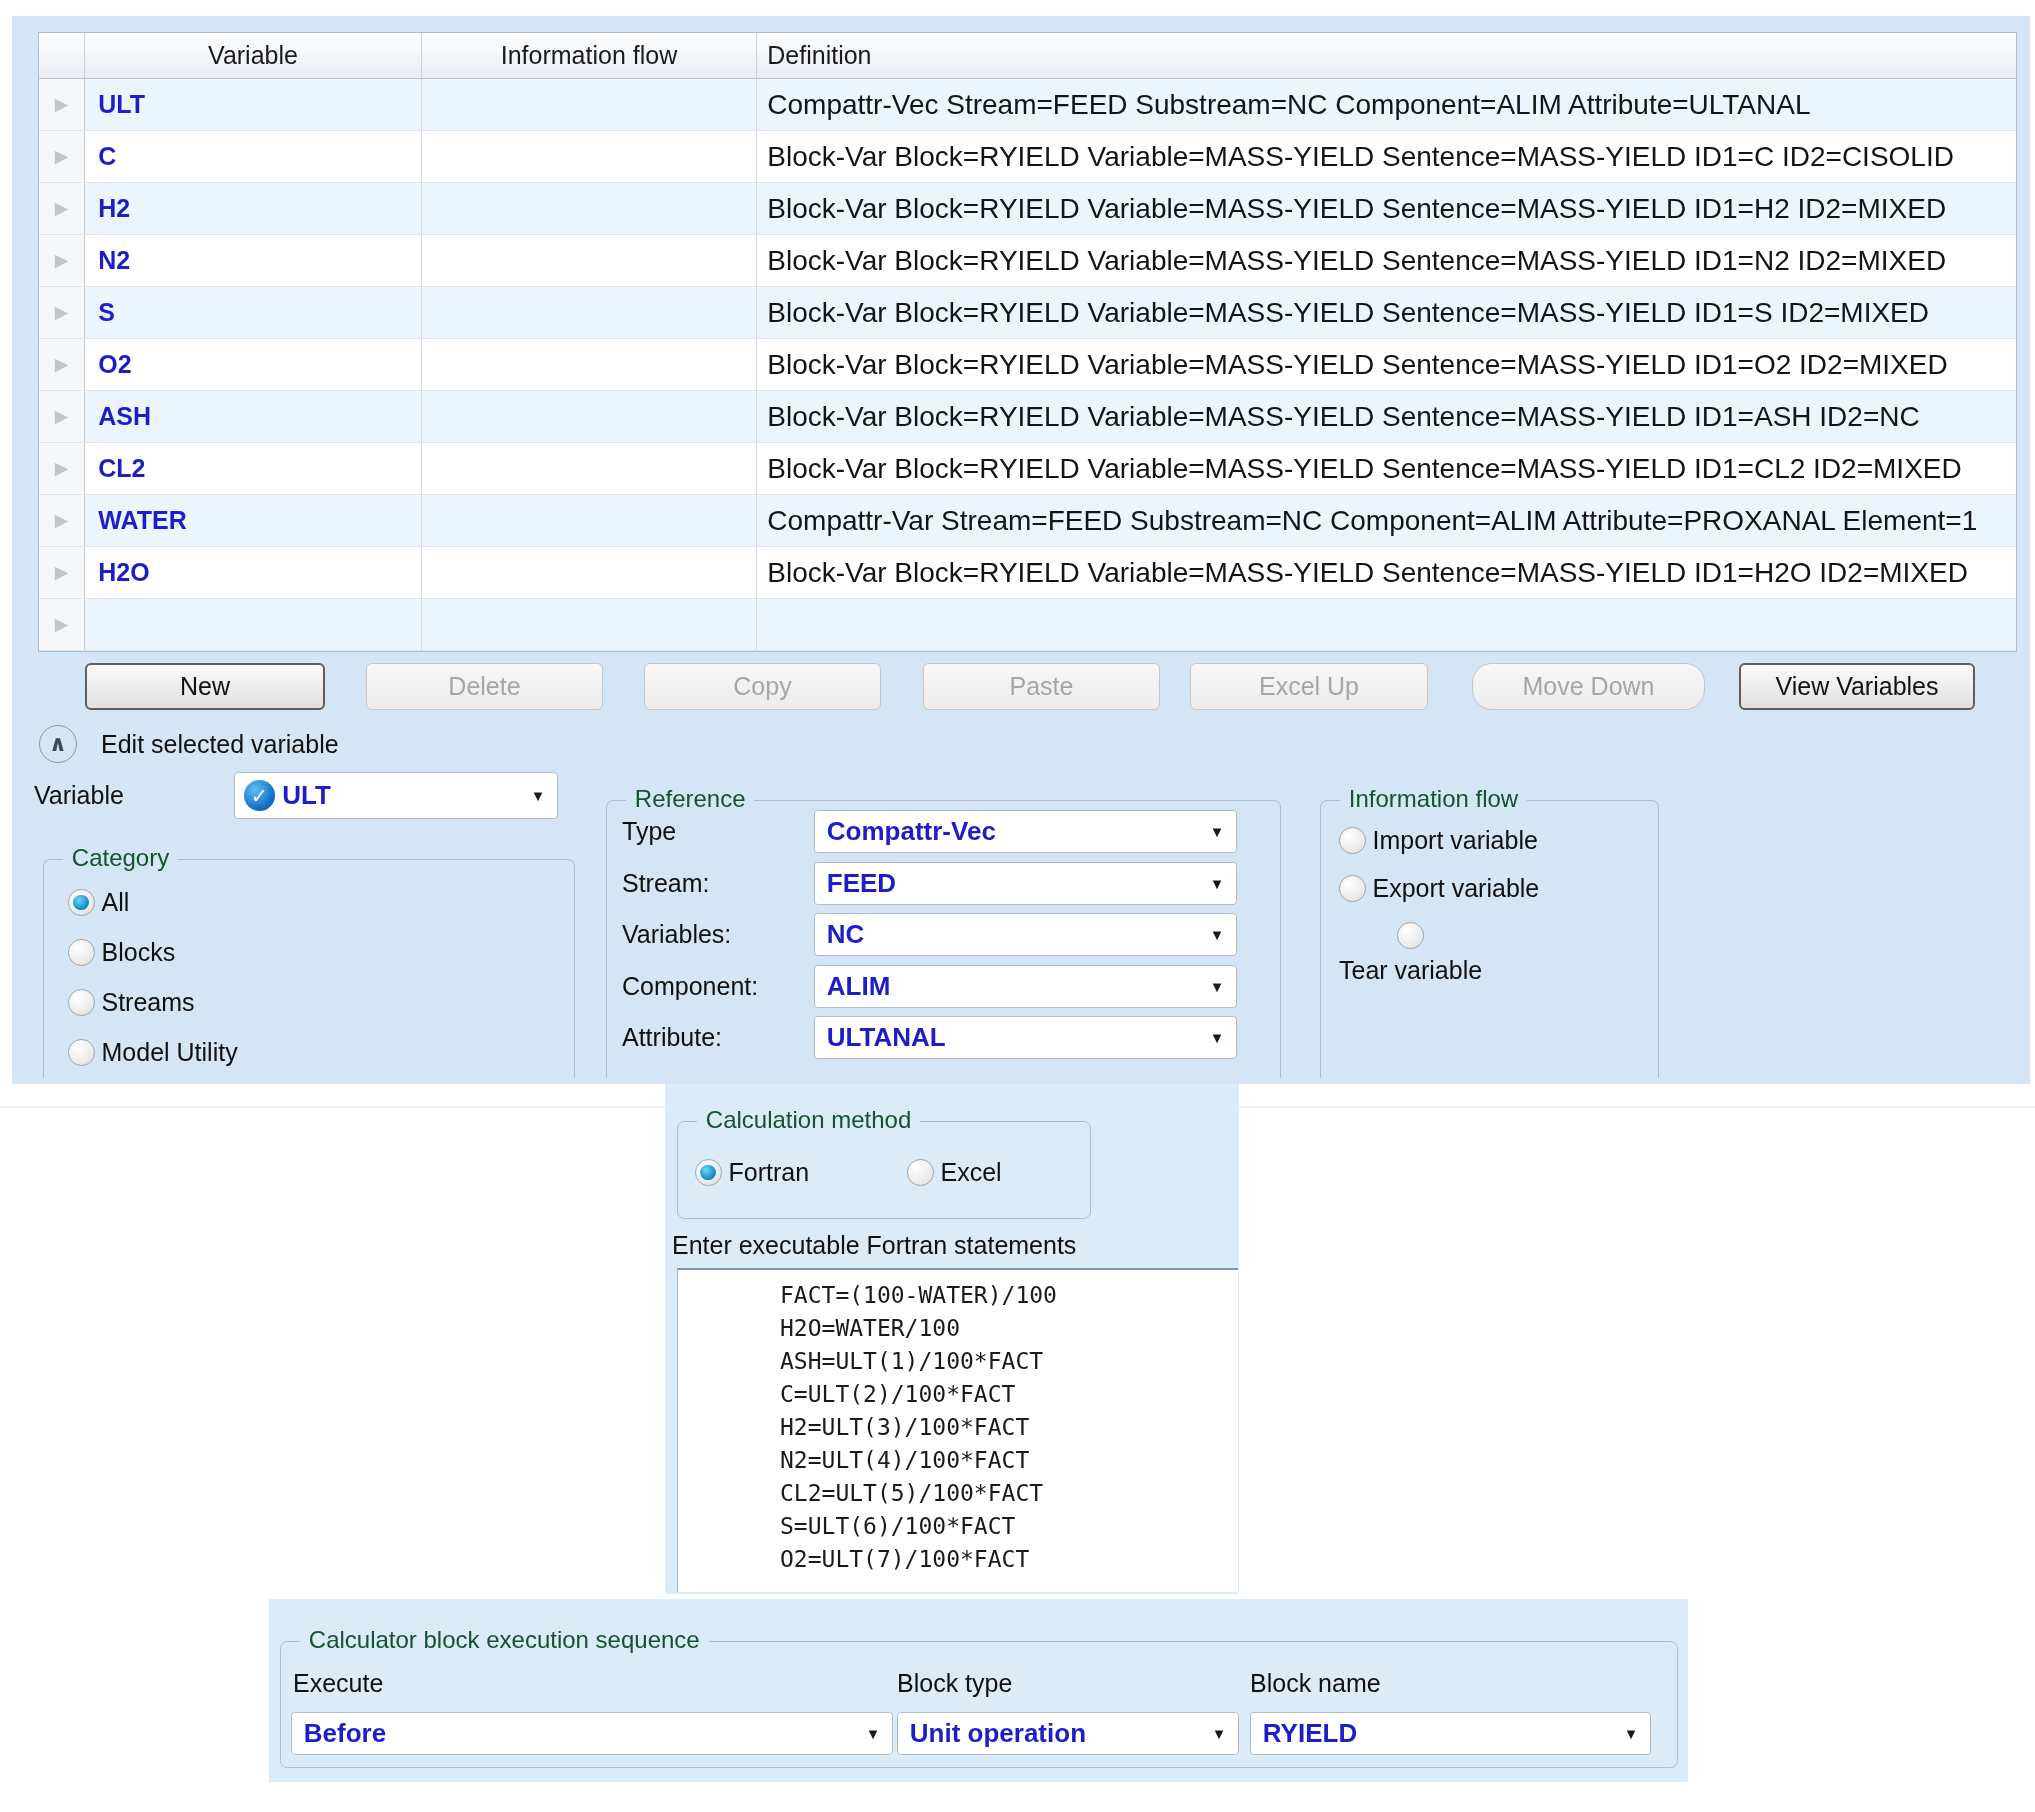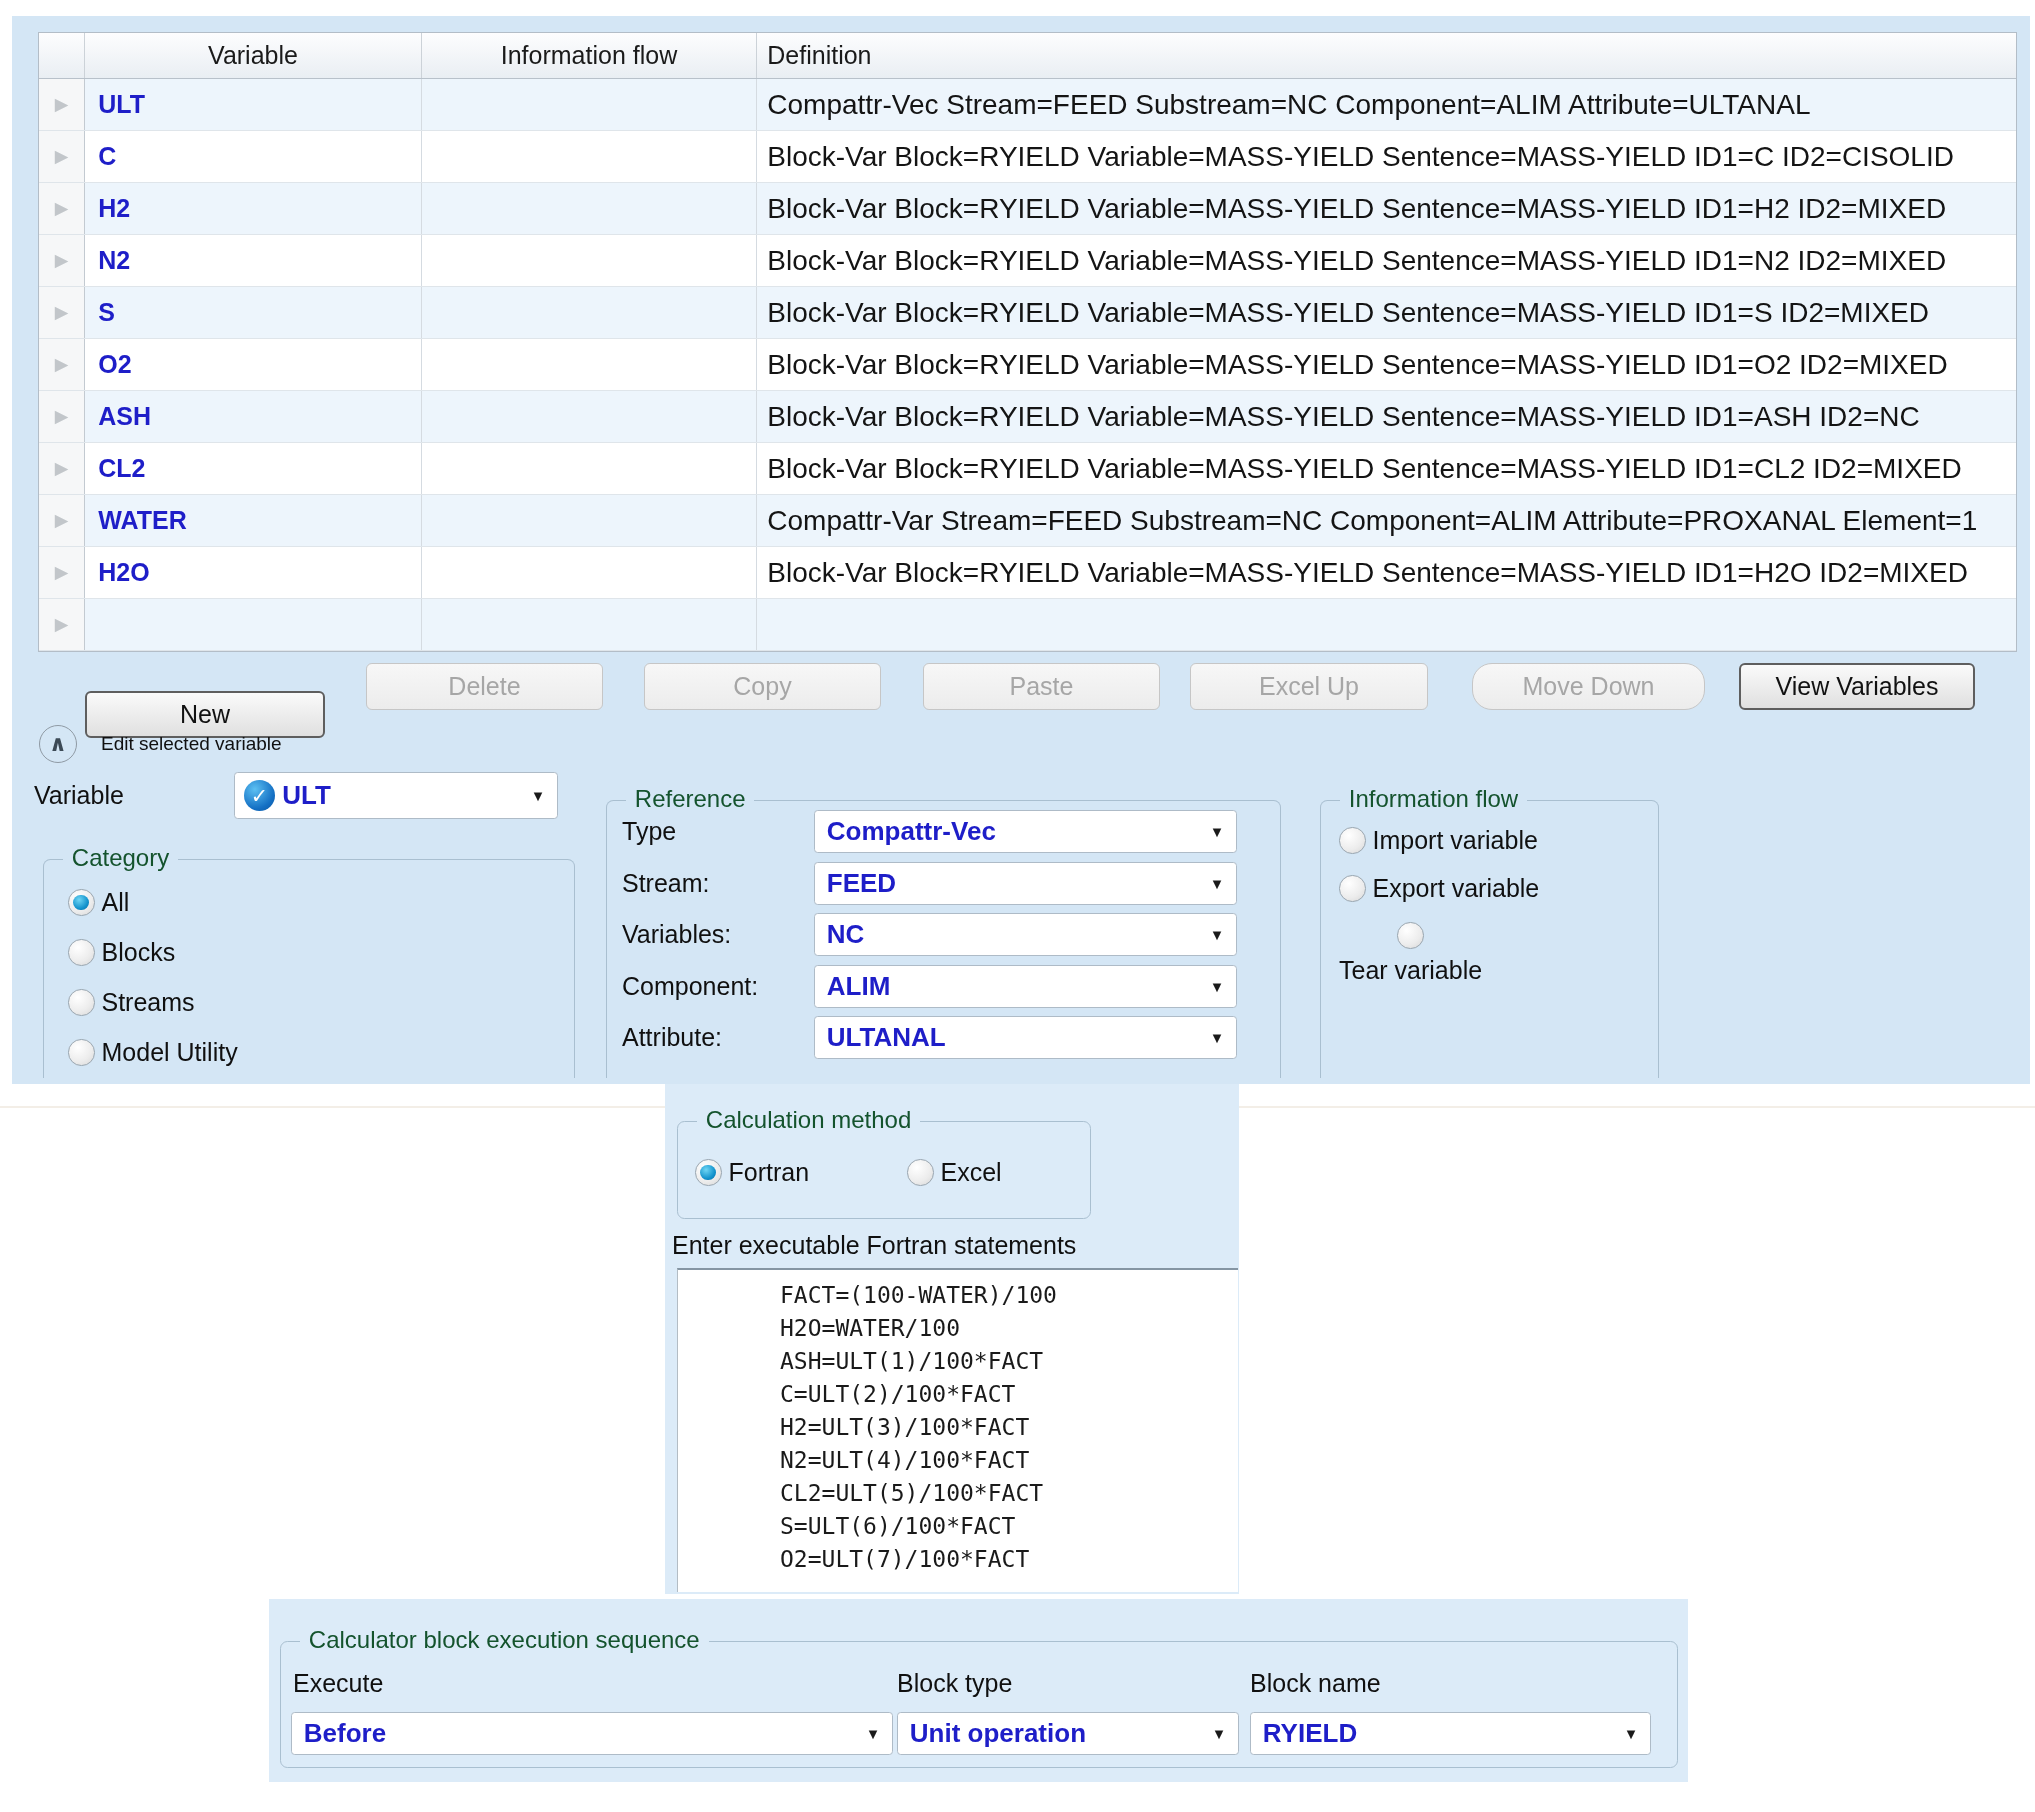--- a/index.html
+++ b/index.html
@@ -37,21 +37,21 @@
   .btn{position:absolute;top:663px;height:47px;border-radius:5.9px;font-size:25px;
        display:flex;align-items:center;justify-content:center;box-sizing:border-box;
        background:linear-gradient(#fafafa,#e0e0e0);border:1.5px solid #777;color:#111;cursor:default;}
   .btn.disabled{border:1.5px solid #c6c6c6;background:linear-gradient(#f7f7f7,#ececec);color:#a6a6a6;}
   .btn.strong{border:2.2px solid #5e5e5e;}
 
   
   #collapse-btn{position:absolute;left:39px;top:725px;width:38px;height:38px;border-radius:50%;
                 border:1.5px solid #8f9aa4;box-sizing:border-box;display:flex;align-items:center;justify-content:center;
                 color:#3c4a56;font-size:22px;font-weight:bold;background:transparent;}
-  #edit-title{position:absolute;left:101px;top:725px;height:38px;line-height:38px;font-size:19px;color:#101010;}
+  #edit-title{position:absolute;left:101px;top:725px;height:38px;line-height:38px;font-size:25px;color:#101010;}
   #variable-label{position:absolute;left:34px;top:772px;height:47px;line-height:47px;font-size:25px;}
 
   .combo{position:absolute;background:#fff;border:0.7px solid #aebbc7;border-radius:3.7px;box-sizing:border-box;
          display:flex;align-items:center;}
   .combo .val{color:#1e1ec8;font-weight:bold;font-size:26px;padding-left:11.8px;white-space:nowrap;}
   .combo .arrow{position:absolute;right:11.8px;font-size:14.7px;color:#1a1a1a;}
   #variable-combo{left:234px;top:772px;width:324px;height:47px;}
   #variable-combo .val{padding-left:7.4px;}
   .check-icon{width:31px;height:31px;border-radius:50%;flex:none;margin-left:8.8px;
               background:radial-gradient(circle at 35% 30%,#5cc0f2,#1470c4 65%,#0a54a0);
@@ -193,21 +193,21 @@
     <div class="trow">
       <div class="td sel col-sel">
           <span class="row-marker">▶</span>
         </div>
       <div class="td var col-var"></div>
       <div class="td col-flow"></div>
       <div class="td def col-def" style="border-right:none;"></div>
     </div>
   </div>
 
-  <div class="btn strong" style="left:85px;width:240px;margin-top:28px;">New</div>
+  <div class="btn strong" style="left:85px;width:240px;">New</div>
   <div class="btn disabled" style="left:366px;width:237px;">Delete</div>
   <div class="btn disabled" style="left:644px;width:237px;">Copy</div>
   <div class="btn disabled" style="left:923px;width:237px;">Paste</div>
   <div class="btn disabled" style="left:1190px;width:238px;">Excel Up</div>
   <div class="btn disabled" style="left:1472px;width:233px;border-radius:20px;">Move Down</div>
   <div class="btn strong" style="left:1739px;width:236px;">View Variables</div>
 
   <div id="collapse-btn">
     <span>∧</span>
   </div>

